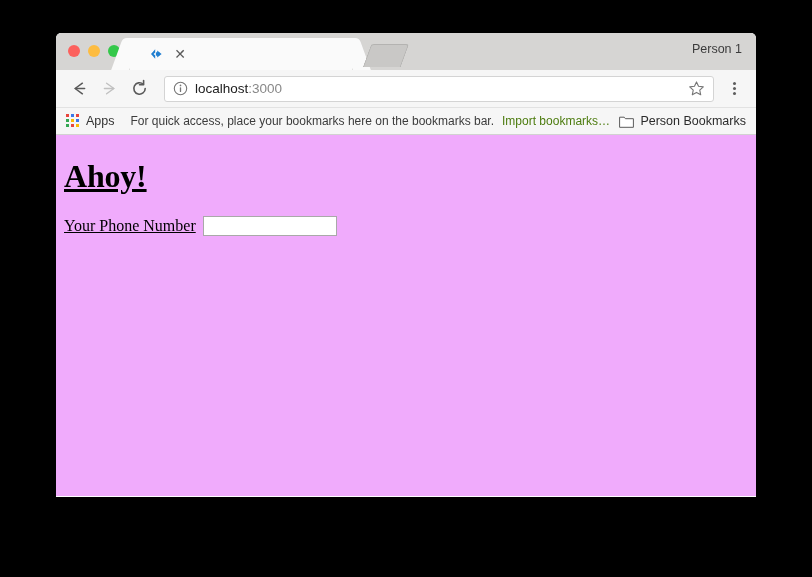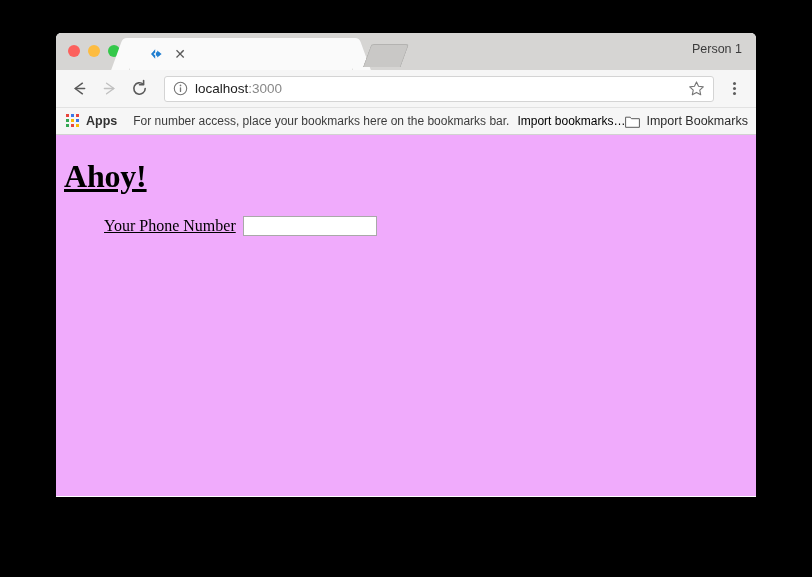--- a/index.html
+++ b/index.html
@@ -226,21 +226,20 @@
     align-items: center;
     padding: 0 10px 0 10px;
     box-sizing: border-box;
     font-size: 12px;
   }
   .apps-btn {
     display: flex;
     align-items: flex-end;
     margin-right: 16px;
     flex: 0 0 auto;
-    font-weight: bold;
   }
   .apps-grid {
     width: 14px;
     height: 14px;
     display: grid;
     grid-template-columns: repeat(3, 3px);
     grid-template-rows: repeat(3, 3px);
     gap: 2px;
     margin-right: 6px;
   }
@@ -250,21 +249,21 @@
     color: #333333;
   }
   .bookmarks-hint {
     font-size: 12px;
     color: #3c3c3c;
     flex: 0 0 auto;
     margin-right: 8px;
   }
   .import-link {
     font-size: 12px;
-    color: #000000;
+    color: #4d7c0f;
     flex: 0 0 auto;
   }
   .other-bookmarks {
     margin-left: auto;
     display: flex;
     align-items: center;
     flex: 0 0 auto;
   }
   .folder-icon {
     width: 15px;
@@ -300,21 +299,20 @@
     line-height: 1.15;
   }
   .form-row {
     margin-top: 22px;
     display: flex;
     align-items: center;
   }
   .field-label {
     font-size: 16px;
     margin-right: 7px;
-    margin-left: 40px;
   }
   .phone-input {
     width: 128px;
     height: 16px;
     border: 1px solid #a9a9a9;
     background: #ffffff;
     font-family: "Liberation Serif", serif;
     font-size: 13px;
     padding: 1px 2px;
     box-sizing: content-box;
@@ -406,30 +404,30 @@
         <span style="background:#34a853"></span>
         <span style="background:#fbbc05"></span>
         <span style="background:#3b78e7"></span>
         <span style="background:#34a853"></span>
         <span style="background:#e8453c"></span>
         <span style="background:#fbbc05"></span>
       </span>
       <span class="apps-label">Apps</span>
     </div>
 
-    <span class="bookmarks-hint">For number access, place your bookmarks here on the bookmarks bar.</span>
+    <span class="bookmarks-hint">For quick access, place your bookmarks here on the bookmarks bar.</span>
     <span class="import-link">Import bookmarks…</span>
 
     <div class="other-bookmarks">
       <span class="folder-icon">
         <svg width="15" height="13" viewBox="0 0 15 13" aria-hidden="true">
           <path d="M0.6 2.2 h4.6 l1.2 1.5 h8.0 v8.6 h-13.8 z" fill="#ffffff" stroke="currentColor" stroke-width="1"></path>
         </svg>
       </span>
-      <span class="other-bookmarks-label">Import Bookmarks</span>
+      <span class="other-bookmarks-label">Person Bookmarks</span>
     </div>
   </div>
 
   <div class="page">
     <h1 class="page-heading">Ahoy!</h1>
     <div class="form-row">
       <label class="field-label">Your Phone Number</label>
       <input class="phone-input" type="text" placeholder="" style="">
     </div>
   </div>

